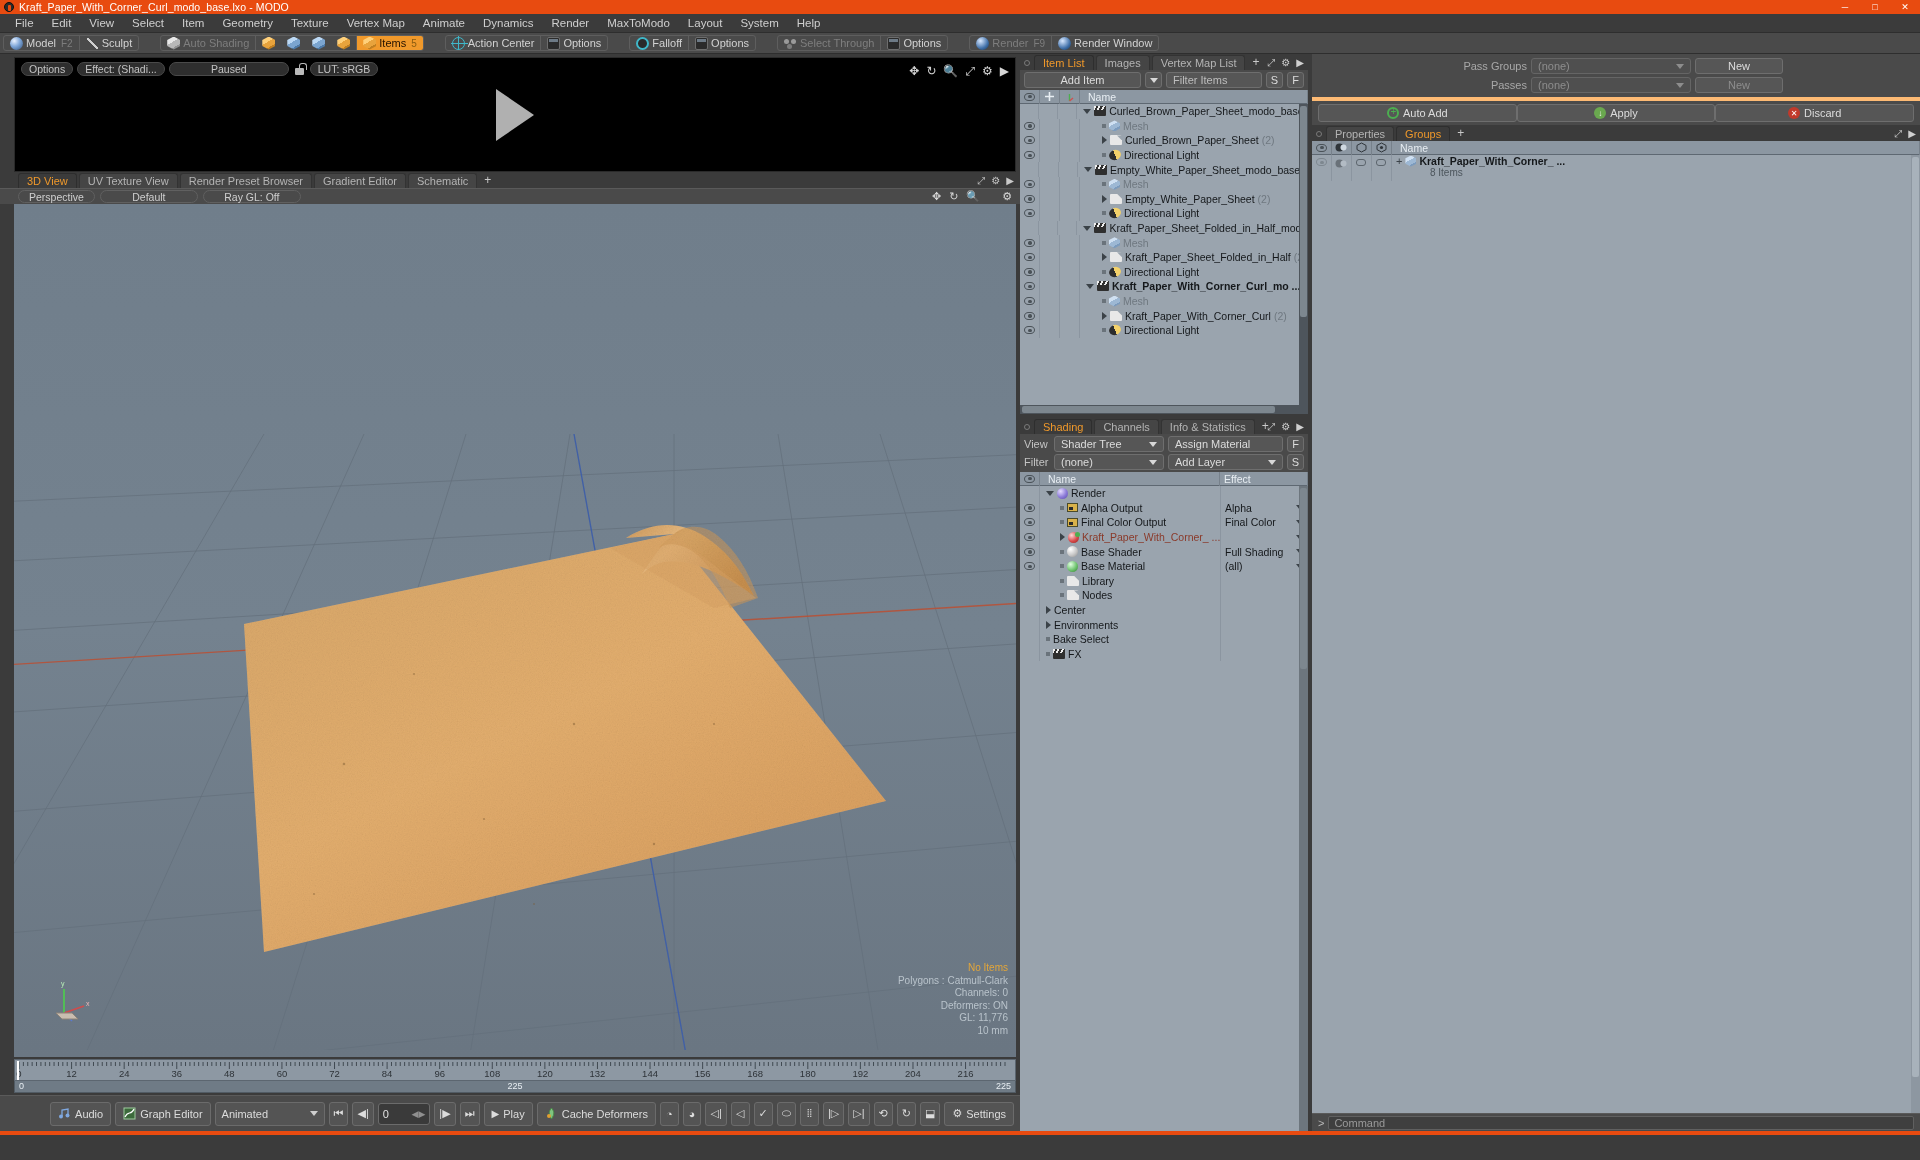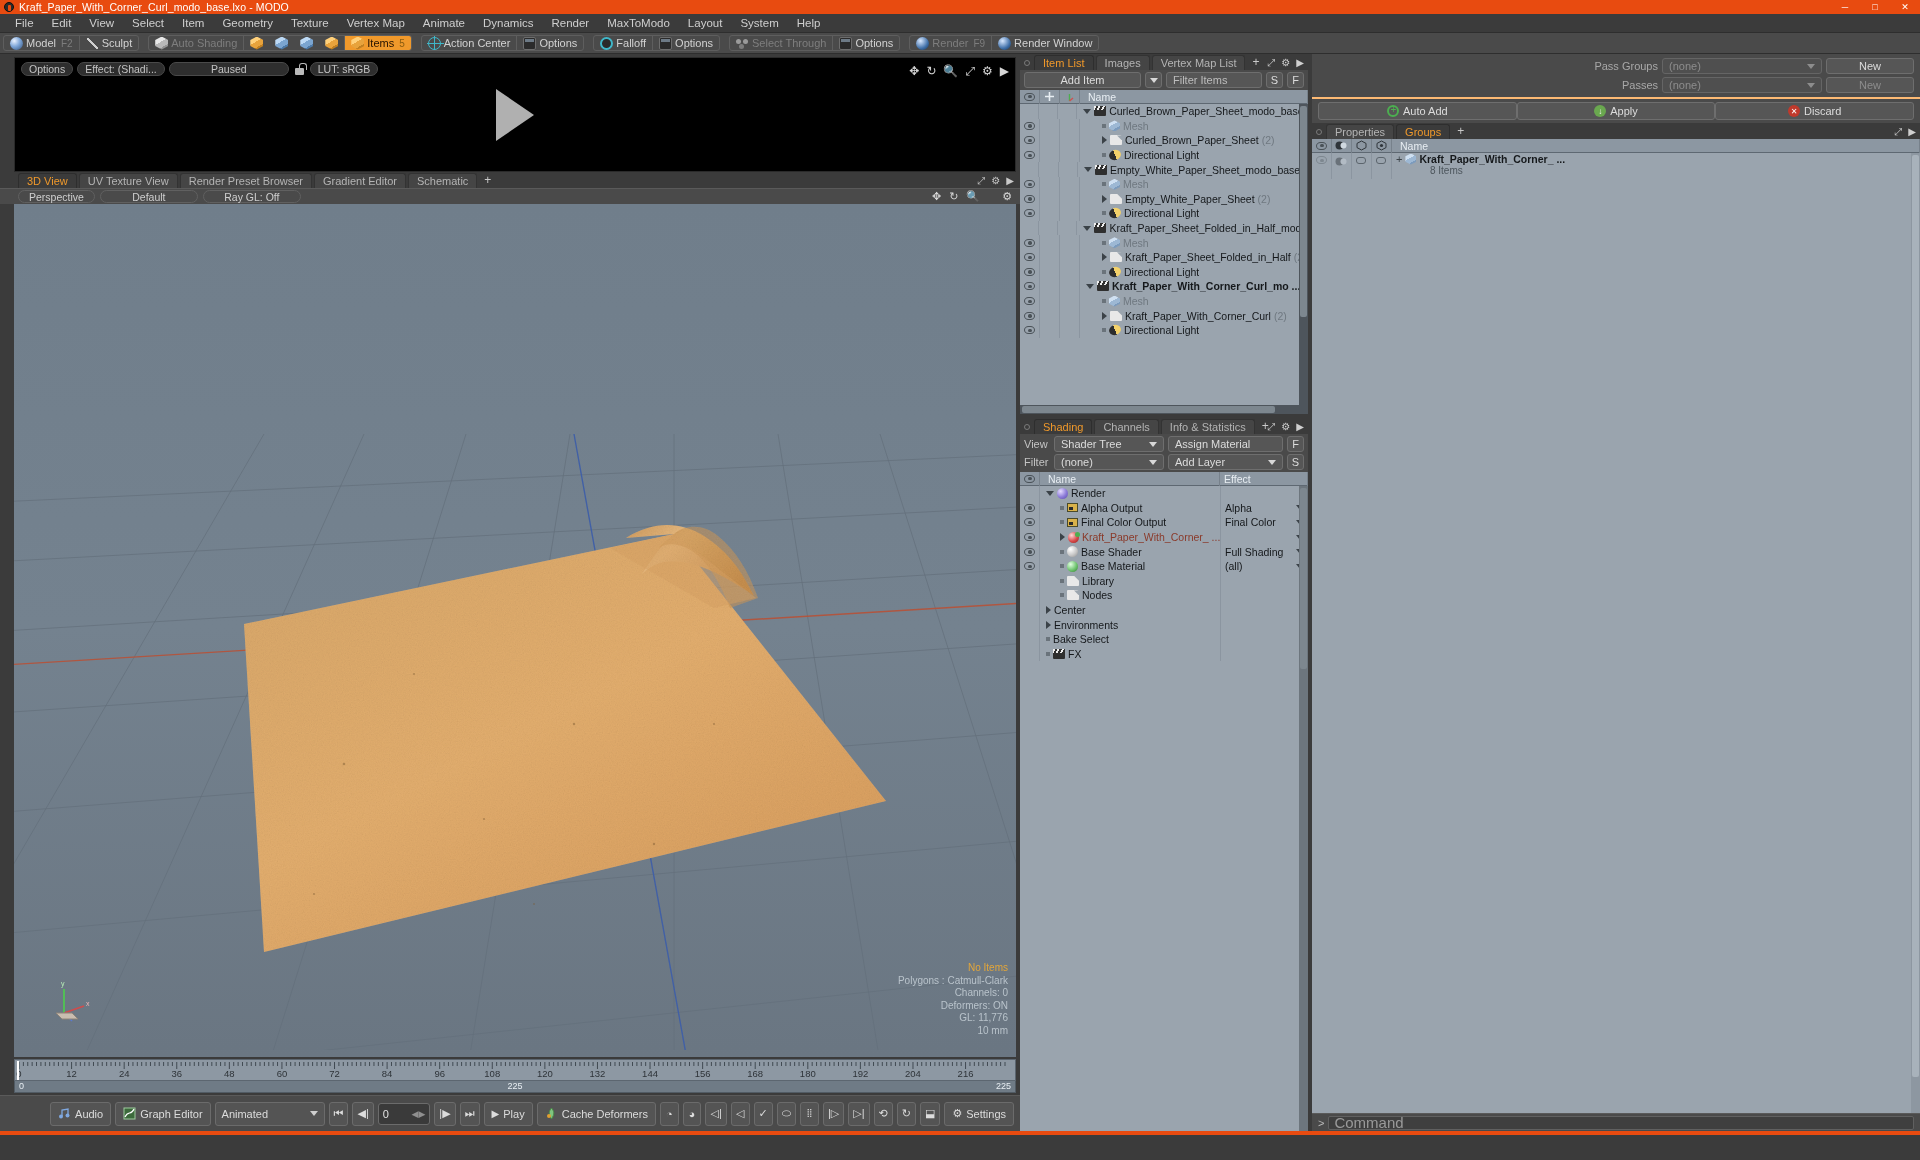--- a/index.html
+++ b/index.html
@@ -37,21 +37,21 @@
     height:19px;background:#3b3b3b;display:flex;align-items:center;
     padding-left:6px;border-bottom:1px solid #2e2e2e;
   }
   .menubar span{
     padding:0 9px;height:19px;line-height:19px;font-size:11.5px;color:#cfcfcf;
     white-space:nowrap;
   }
   
   .modebar{
     height:21px;background:#4a4a4a;display:flex;align-items:stretch;
-    padding:2px 3px;gap:9px;border-bottom:1px solid #2e2e2e;
+    padding:2px 3px;gap:21px;border-bottom:1px solid #2e2e2e;
   }
   .grp{
     display:flex;align-items:stretch;background:#4a4a4a;
     border:1px solid #5e5e5e;border-radius:3px;overflow:hidden;
   }
   .tbtn{
     display:flex;align-items:center;gap:3px;padding:0 6px;
     font-size:11px;color:#d2d2d2;white-space:nowrap;height:100%;
   }
   .tbtn.dim{ color:#7e7e7e; }
@@ -272,21 +272,21 @@
   .dim2{ color:#6f7880; }
   .paren{ color:#6f7880; }
   .bold{ font-weight:bold; }
   .scrollv{
     position:absolute;right:0;top:0;width:9px;bottom:0;background:#4e555c;
   }
   .scrollv .thumb{ position:absolute;left:1px;right:1px;top:2px;height:70%;background:#7d878f;border-radius:2px; }
   .scrollh{ height:9px;background:#4e555c;position:relative; }
   .scrollh .thumb{ position:absolute;top:1px;bottom:1px;left:2px;width:88%;background:#7d878f;border-radius:2px; }
   
-  .passblock{ background:#4a4a4a;padding:4px 6px;display:flex;flex-direction:column;gap:3px;border-bottom:2px solid #fdba74; }
+  .passblock{ background:#4a4a4a;padding:4px 6px;display:flex;flex-direction:column;gap:3px;border-bottom:4px solid #fdba74;align-items:center; }
   .prow2{ display:flex;align-items:center;gap:4px;justify-content:flex-end; }
   .prow2 .lbl{ width:78px;text-align:right;color:#a8a8a8; }
   .ctrlg{
     background:#4f4f4f;border:1px solid #656565;border-radius:3px;height:16px;
     display:flex;align-items:center;justify-content:space-between;font-size:11px;color:#8d8d8d;
     padding:0 6px;width:160px;
   }
   .btnnew{
     background:#565656;border:1px solid #6e6e6e;border-radius:3px;height:16px;width:88px;
     display:flex;align-items:center;justify-content:center;font-size:11px;color:#dcdcdc;
@@ -306,21 +306,21 @@
     display:flex;align-items:center;padding:0 5px;font-size:11px;color:#dcdcdc;margin:2px 0 2px 4px;
   }
   
   .cmdbar{
     height:18px;background:#4a4a4a;display:flex;align-items:center;gap:4px;padding:0 6px;
     border-top:1px solid #5a5a5a;
   }
   .cmdbar .gt{ color:#b9b9b9;font-size:11px; }
   .cmdfield{
     flex:1;background:#3f3f3f;border:1px solid #606060;border-radius:2px;height:14px;
-    display:flex;align-items:center;padding:0 5px;font-size:15px;color:#9a9a9a;
+    display:flex;align-items:center;padding:0 5px;font-size:11px;color:#9a9a9a;
   }
   .footerstrip{ height:4px;background:#e84b10; }
   .vsplit{ width:4px;background:#3b3b3b; }
   .hsplit{ height:4px;background:#3b3b3b; }
 </style>
 </head>
 <body>
 
 <div class="titlebar">
   <span class="tb-ico"></span>

